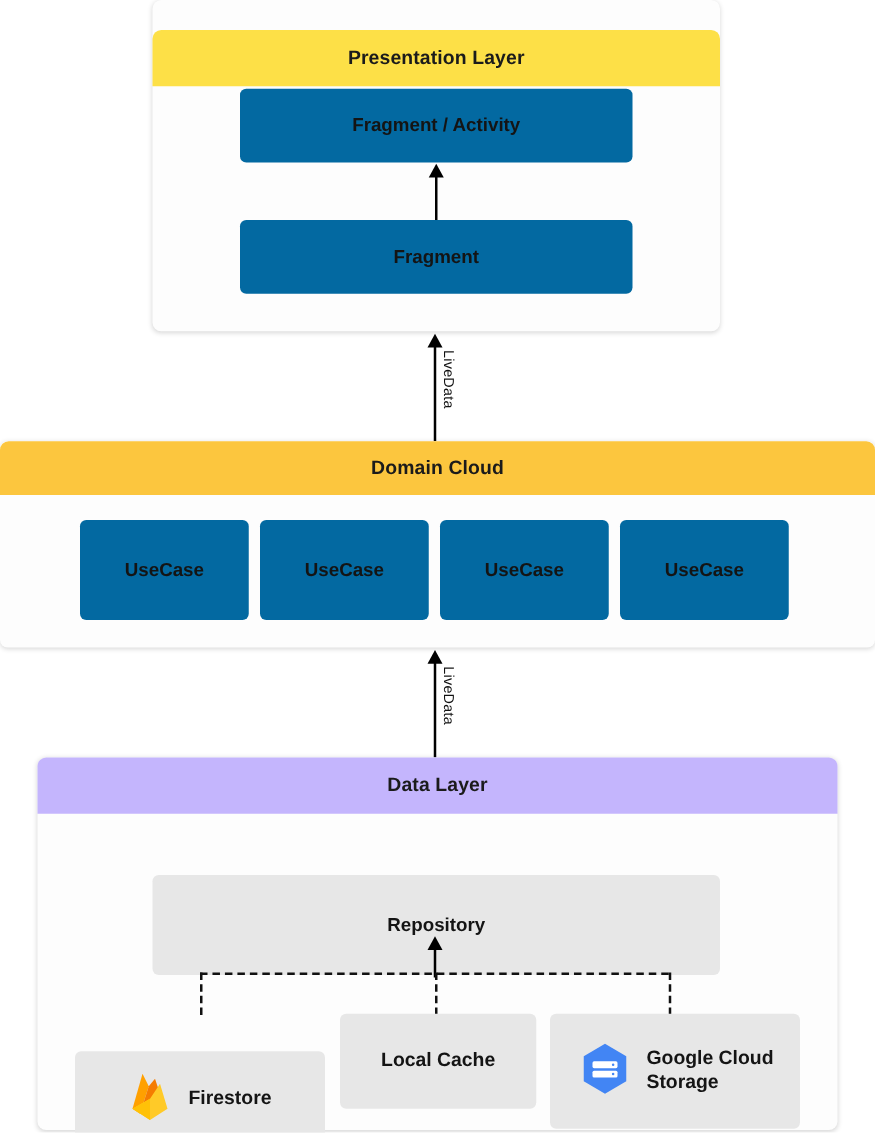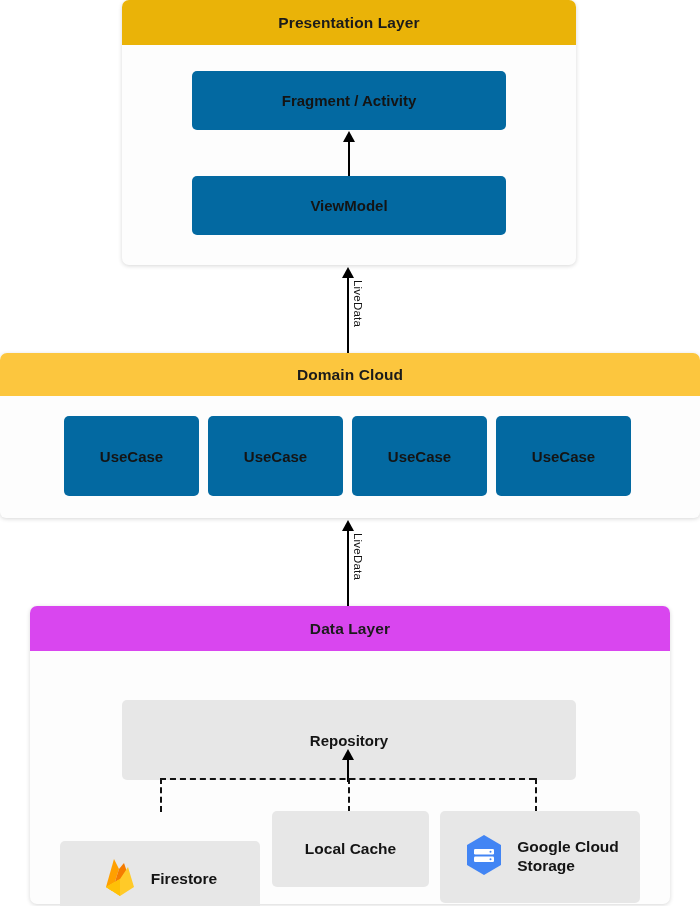--- a/index.html
+++ b/index.html
@@ -114,33 +114,33 @@
   .src-label.two-line { text-align: left; }
 
   .icon-svg { display: block; flex: 0 0 auto; }
 </style>
 </head>
 <body>
 
 <div class="stage">
 
   <div class="card" style="left:122px; top:0px; width:454px; height:265px;">
-    <div class="layer-header" style="height:45px; background:#eab308;">
+    <div class="layer-header" style="height:45px; background:#fde047;margin-top:24px;">
       <span>Presentation Layer</span>
     </div>
 
     <div class="box" style="left:70px; top:71px; width:314px; height:59px;">
       <span>Fragment / Activity</span>
     </div>
 
     <div class="vline" style="left:226px; top:141px; height:35px;"></div>
     <div class="arrowhead" style="left:221px; top:131px;"></div>
 
     <div class="box" style="left:70px; top:176px; width:314px; height:59px;">
-      <span>ViewModel</span>
+      <span>Fragment</span>
     </div>
   </div>
 
   <div class="vline" style="left:347px; top:277px; height:76px;"></div>
   <div class="arrowhead" style="left:342px; top:267px;"></div>
   <div class="conn-label" style="left:364px; top:280px;">LiveData</div>
 
   <div class="card" style="left:0px; top:353px; width:700px; height:165px; border-radius:6px;">
     <div class="layer-header" style="height:43px; background:#fcc63e;">
       <span>Domain Cloud</span>
@@ -158,21 +158,21 @@
     <div class="box" style="left:496px; top:63px; width:135px; height:80px;">
       <span>UseCase</span>
     </div>
   </div>
 
   <div class="vline" style="left:347px; top:530px; height:76px;"></div>
   <div class="arrowhead" style="left:342px; top:520px;"></div>
   <div class="conn-label" style="left:364px; top:533px;">LiveData</div>
 
   <div class="card" style="left:30px; top:606px; width:640px; height:298px;">
-    <div class="layer-header" style="height:45px; background:#d946ef;">
+    <div class="layer-header" style="height:45px; background:#c4b5fd;">
       <span>Data Layer</span>
     </div>
 
     <div class="box darker" style="left:92px; top:63px; width:454px; height:80px;margin-top:31px;">
       <span>Repository</span>
     </div>
 
     <div class="vline" style="left:317px; top:152px; height:24px;"></div>
     <div class="arrowhead" style="left:312px; top:143px;"></div>
 

